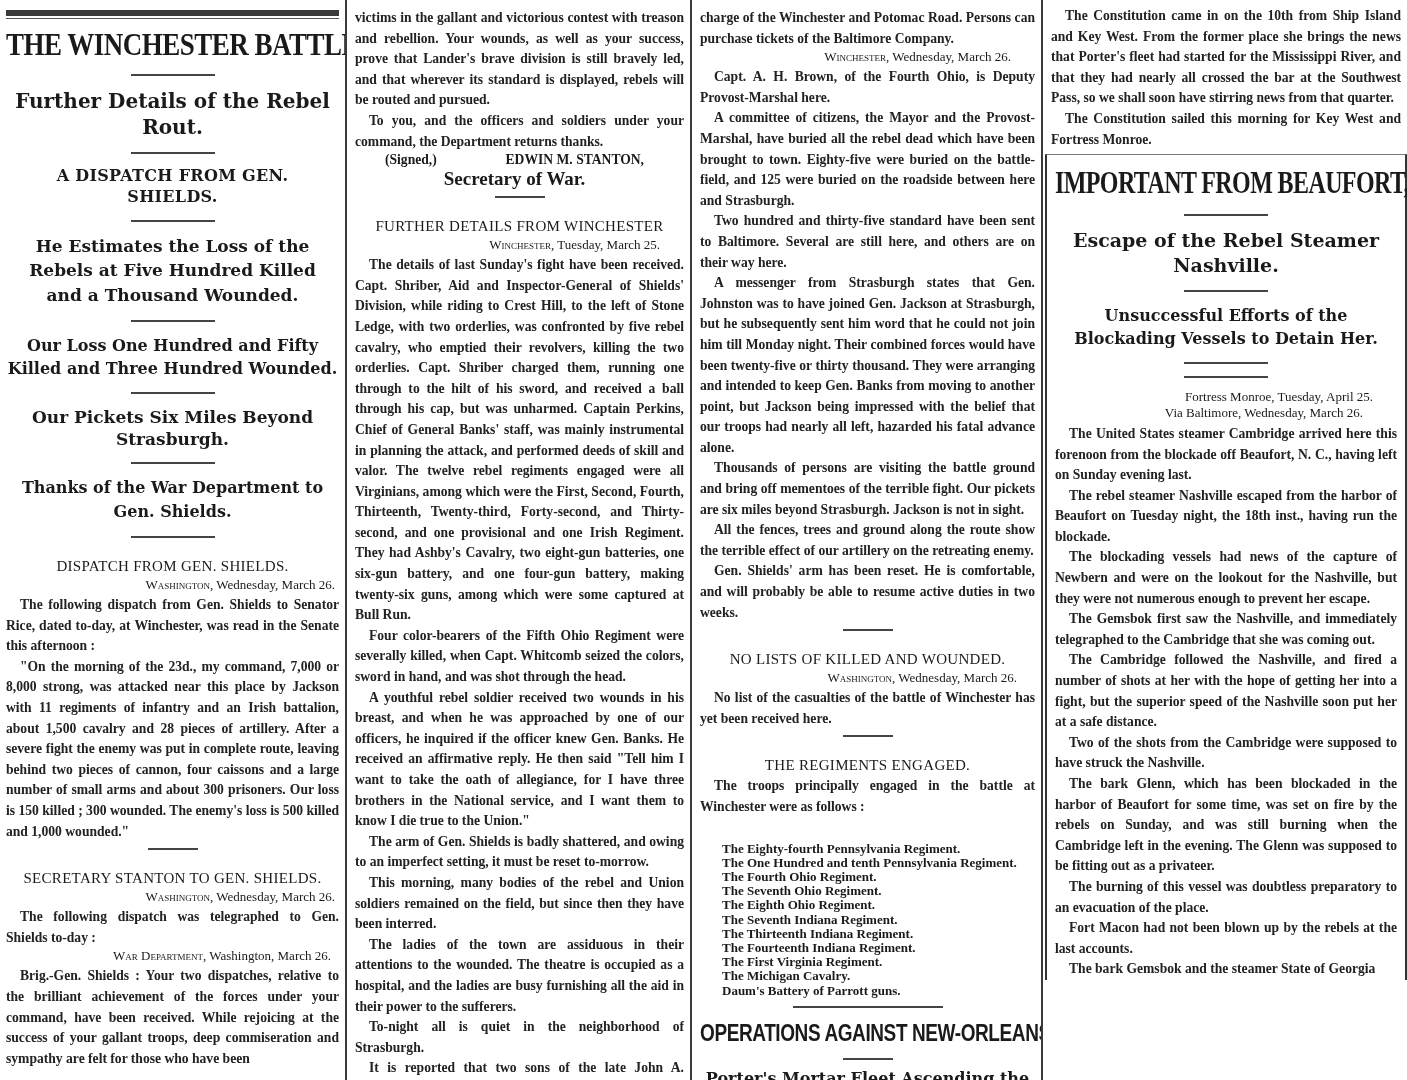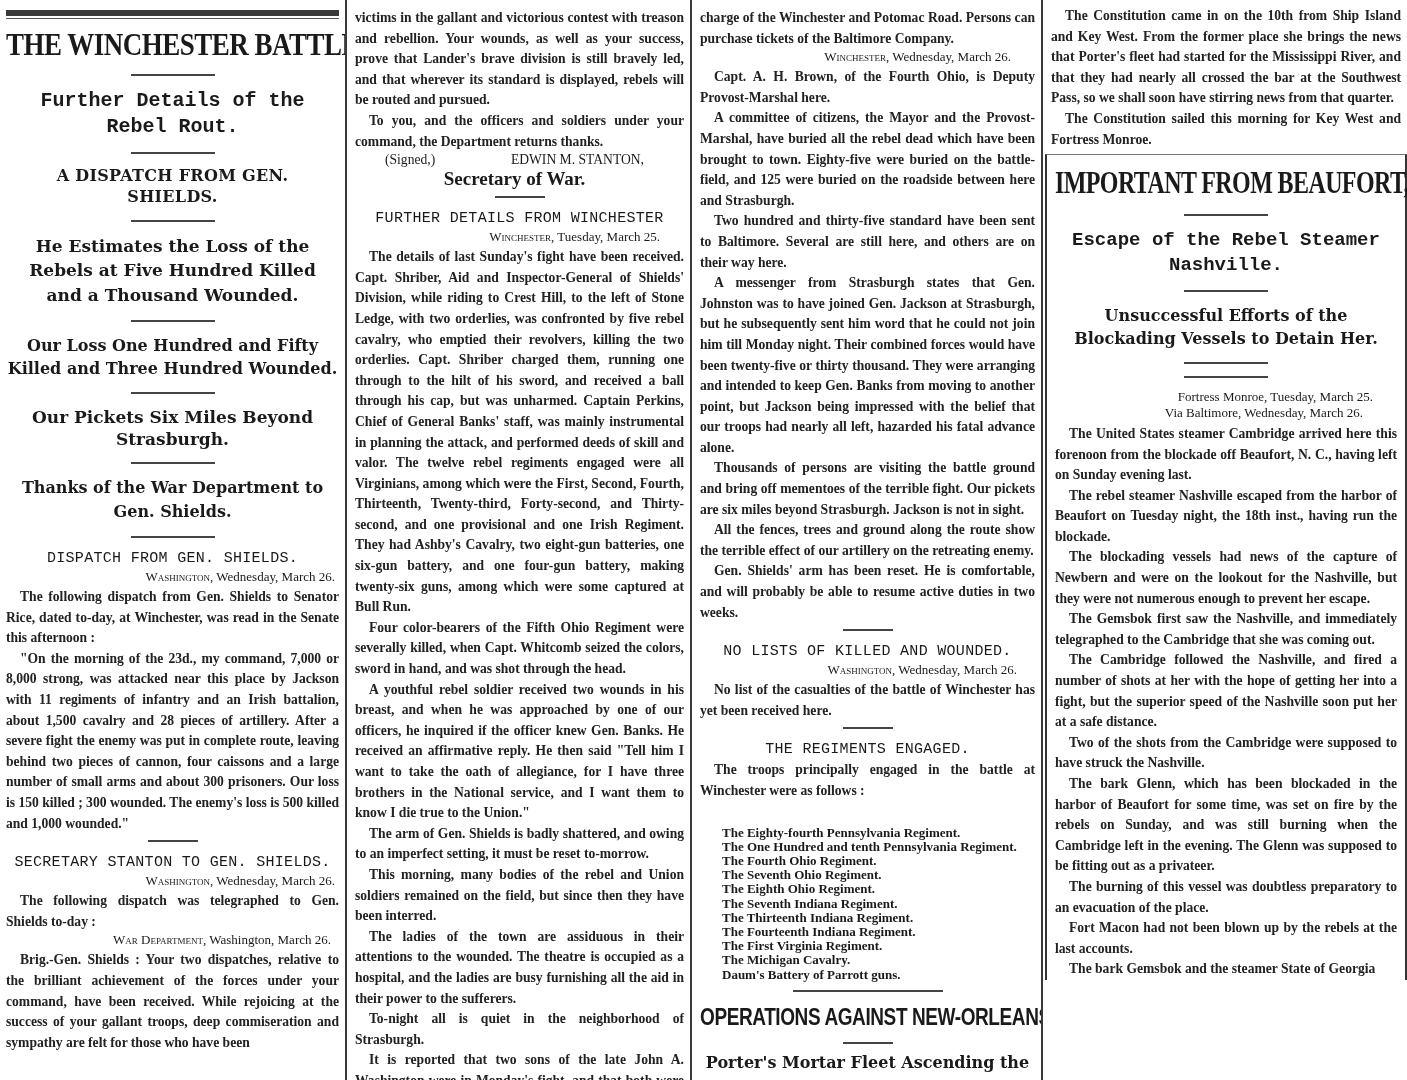--- a/index.html
+++ b/index.html
@@ -23,44 +23,44 @@
   .top-bar-thin { height: 1px; background: #555; margin-bottom: 6px; }
   .h-main {
     font-family: "Liberation Serif", serif; font-weight: bold;
     font-size: 27px; text-align: center; letter-spacing: -0.5px;
     transform: scaleY(1.2); margin: 10px 0 14px 0; white-space: nowrap;
   }
   .h-sub {
     font-family: "DejaVu Serif", serif; font-weight: bold;
     text-align: center; line-height: 1.3;
   }
-  .h-sub.l1 { font-size: 20px; margin: 10px 0; font-family: Liberation Mono, monospace; }
+  .h-sub.l1 { font-size: 20px; margin: 10px 0; }
   .h-sub.l2 { font-size: 16px; margin: 6px 12px; letter-spacing: 0.3px; }
   .h-sub.l3 { font-size: 17px; margin: 6px 12px; line-height: 1.45; }
   .h-sub.l4 { font-size: 16px; margin: 6px 0; line-height: 1.45; }
   .h-sub.l5 { font-size: 17px; margin: 6px 0; }
   .h-sub.l6 { font-size: 16px; margin: 6px 0; line-height: 1.5; }
   .dash { width: 84px; height: 2px; background: #444; margin: 12px auto; }
   .dash.small { width: 50px; margin: 6px auto; }
   .h-sec {
-    font-family: Liberation Mono, monospace; font-size: 15px;
-    text-align: center; letter-spacing: 0.3px; margin: 12px 0 2px 0; white-space: nowrap;
+    font-family: Liberation Serif, serif; font-size: 15px;
+    text-align: center; letter-spacing: 0.3px; margin: 20px 0 2px 0; white-space: nowrap;
   }
   .dateline {
     font-family: "Liberation Serif", serif; font-size: 13px;
     text-align: right; margin: 0 4px 2px 0; white-space: nowrap;
   }
   .dateline .sc { font-variant: small-caps; }
   p.body {
     font-family: "Liberation Serif", serif; font-size: 13.6px; line-height: 20.6px;
     margin: 0; text-align: justify; text-indent: 14px; font-weight: bold;
     color: #222;
   }
   p.body.noind { text-indent: 0; font-family: Liberation Serif, serif; }
-  .signed { font-family: "Liberation Serif", serif; font-size: 13.6px; display: flex; justify-content: space-between; padding: 0 40px 0 30px; font-weight: normal; }
+  .signed { font-family: "Liberation Serif", serif; font-size: 13.6px; display: flex; justify-content: space-between; padding: 0 40px 0 30px; font-weight: bold; }
   .signed-title { font-family: "Liberation Serif", serif; font-size: 19px; text-align: center; padding-right: 10px; font-weight: bold; }
   .reg-list { font-family: "Liberation Serif", serif; font-size: 13px; line-height: 14.2px; padding-left: 22px; font-weight: bold; margin-top: 24px; }
   .reg-list div { text-indent: 0; }
   .h-cond {
     font-family: "Liberation Sans", sans-serif; font-weight: bold;
     font-size: 19px; text-align: center; transform: scaleY(1.25);
     letter-spacing: -0.4px; margin: 14px 0 14px 0; white-space: nowrap;
   }
   .box {
     border-left: 2px solid #333; border-right: 2px solid #333; border-top: 1px solid #777;
@@ -180,21 +180,21 @@
     <p class="body">The Constitution came in on the 10th from Ship Island and Key West. From the former place she brings the news that Porter's fleet had started for the Mississippi River, and that they had nearly all crossed the bar at the Southwest Pass, so we shall soon have stirring news from that quarter.</p>
     <p class="body">The Constitution sailed this morning for Key West and Fortress Monroe.</p>
     <div class="box">
       <div class="h-box">IMPORTANT FROM BEAUFORT, N. C.</div>
       <div class="dash"></div>
       <div class="h-sub l1" style="font-size:19px">Escape of the Rebel Steamer Nashville.</div>
       <div class="dash"></div>
       <div class="h-sub l4">Unsuccessful Efforts of the Blockading Vessels to Detain Her.</div>
       <div class="dash"></div>
       <div class="dash"></div>
-      <div class="dateline two">Fortress Monroe, Tuesday, March 25.</div>
+      <div class="dateline two">Fortress Monroe, Tuesday, April 25.</div>
       <div class="dateline two" style="padding-right:30px;margin-bottom:4px">Via Baltimore, Wednesday, March 26.</div>
       <p class="body">The United States steamer Cambridge arrived here this forenoon from the blockade off Beaufort, N. C., having left on Sunday evening last.</p>
       <p class="body">The rebel steamer Nashville escaped from the harbor of Beaufort on Tuesday night, the 18th inst., having run the blockade.</p>
       <p class="body">The blockading vessels had news of the capture of Newbern and were on the lookout for the Nashville, but they were not numerous enough to prevent her escape.</p>
       <p class="body">The Gemsbok first saw the Nashville, and immediately telegraphed to the Cambridge that she was coming out.</p>
       <p class="body">The Cambridge followed the Nashville, and fired a number of shots at her with the hope of getting her into a fight, but the superior speed of the Nashville soon put her at a safe distance.</p>
       <p class="body">Two of the shots from the Cambridge were supposed to have struck the Nashville.</p>
       <p class="body">The bark Glenn, which has been blockaded in the harbor of Beaufort for some time, was set on fire by the rebels on Sunday, and was still burning when the Cambridge left in the evening. The Glenn was supposed to be fitting out as a privateer.</p>
       <p class="body">The burning of this vessel was doubtless preparatory to an evacuation of the place.</p>
       <p class="body">Fort Macon had not been blown up by the rebels at the last accounts.</p>

